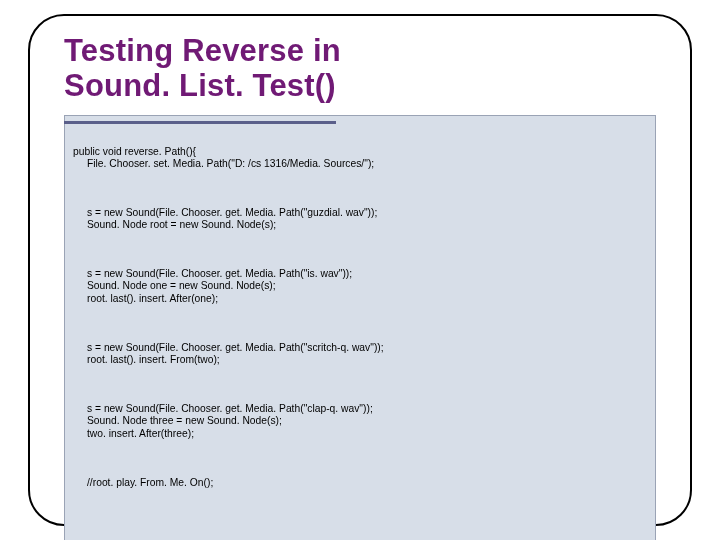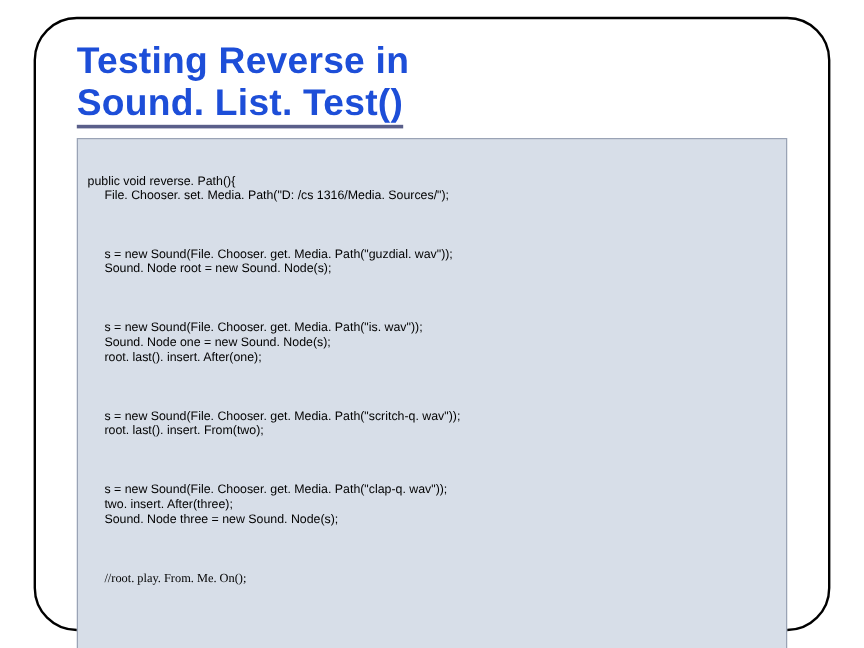--- a/index.html
+++ b/index.html
@@ -17,57 +17,57 @@
     left: 28px;
     right: 28px;
     bottom: 14px;
     border: 2px solid #000;
     border-radius: 36px;
     padding: 18px 34px 10px 34px;
   }
   .title {
     font-size: 31px;
     font-weight: 900;
-    color: #1d4ed8;
+    color: #701a75;
     line-height: 1.12;
     letter-spacing: 0.2px;
     margin-bottom: 4px;
   }
   .title .underline {
     border-bottom: 3px solid #5a5f8a;
-    padding-bottom: 1px;
+    padding-bottom: 18px;
   }
   .code-box {
     margin-top: 12px;
     background: #d7dee8;
     border: 1px solid #9aa3b5;
     padding: 4px 8px 6px 8px;
     font-family: Arial, Helvetica, sans-serif;
     font-size: 10.3px;
     line-height: 1.22;
     color: #000;
     white-space: pre;
   }
   .code-block { margin-bottom: 11px; }
-  .code-block:last-child { margin-bottom: 0; font-family: Liberation Serif, serif; }
+  .code-block:last-child { margin-bottom: 0; }
   .indent { padding-left: 14px; display: block; }
 </style>
 </head>
 <body>
 
 <div class="slide-frame">
   <div class="title">
     <div>Testing Reverse in</div>
     <div><span class="underline">Sound. List. Test()</span></div>
   </div>
 
   <div class="code-box">
     <div class="code-block"><span>public void reverse. Path(){</span>
 <span class="indent">File. Chooser. set. Media. Path("D: /cs 1316/Media. Sources/");</span></div>
     <div class="code-block"><span class="indent">s = new Sound(File. Chooser. get. Media. Path("guzdial. wav"));</span><span class="indent">Sound. Node root = new Sound. Node(s);</span></div>
     <div class="code-block"><span class="indent">s = new Sound(File. Chooser. get. Media. Path("is. wav"));</span><span class="indent">Sound. Node one = new Sound. Node(s);</span><span class="indent">root. last(). insert. After(one);</span></div>
     <div class="code-block"><span class="indent">s = new Sound(File. Chooser. get. Media. Path("scritch-q. wav"));</span><span class="indent">root. last(). insert. From(two);</span></div>
-    <div class="code-block"><span class="indent">s = new Sound(File. Chooser. get. Media. Path("clap-q. wav"));</span><span class="indent">two. insert. After(three);</span><span class="indent">Sound. Node three = new Sound. Node(s);</span></div>
+    <div class="code-block"><span class="indent">s = new Sound(File. Chooser. get. Media. Path("clap-q. wav"));</span><span class="indent">Sound. Node three = new Sound. Node(s);</span><span class="indent">two. insert. After(three);</span></div>
     <div class="code-block"><span class="indent">//root. play. From. Me. On();</span></div>
     
     
   </div>
 </div>
 
 </body></html>

